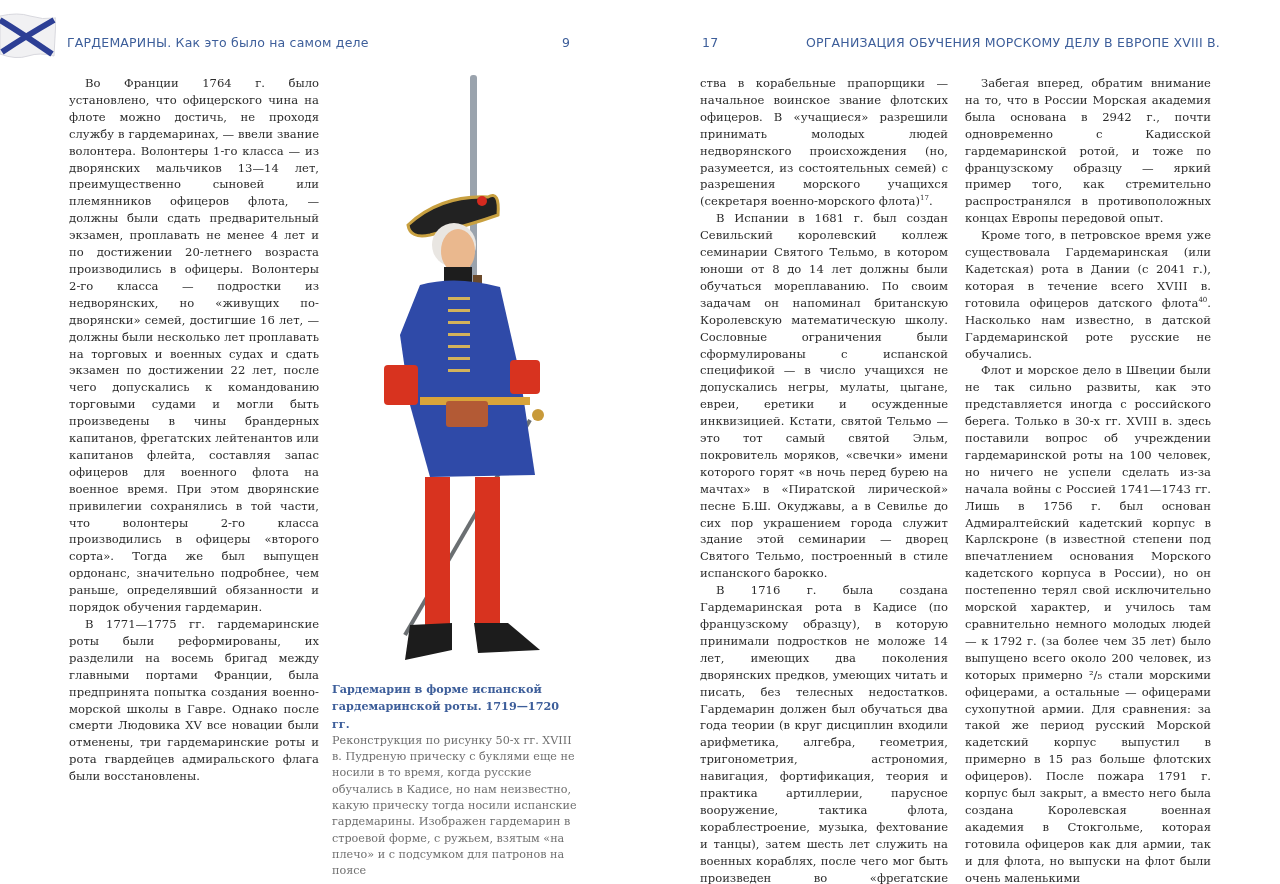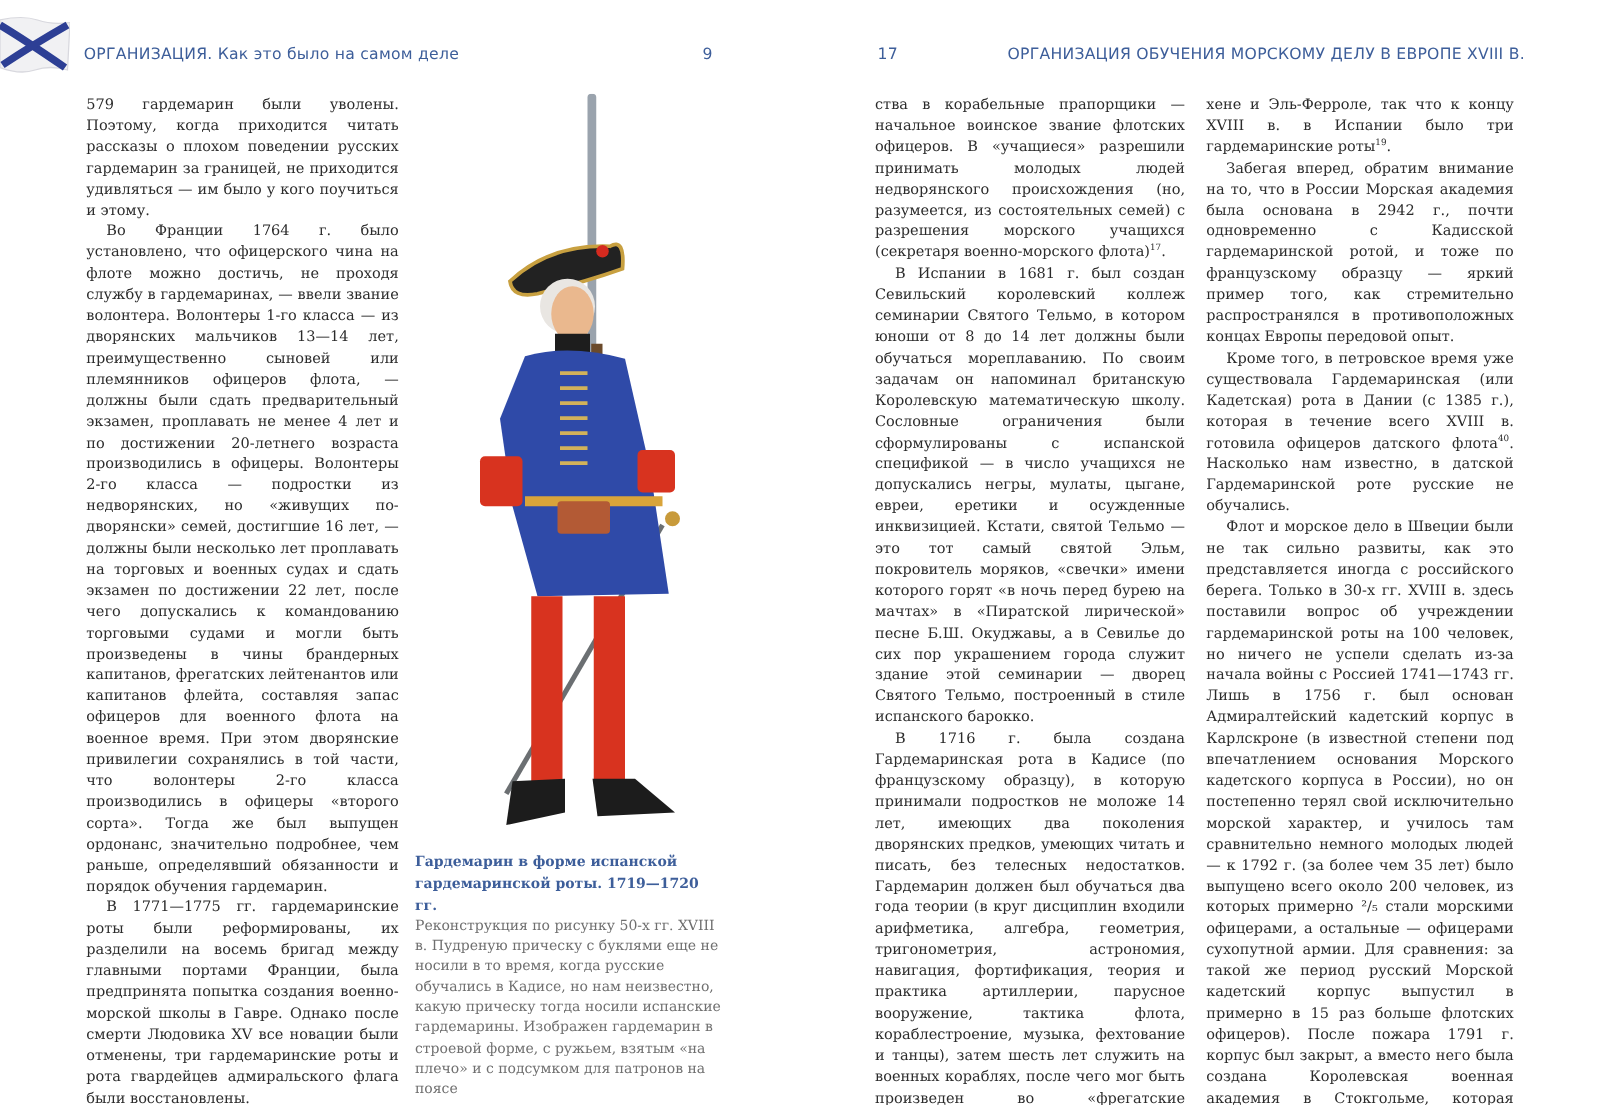--- a/index.html
+++ b/index.html
@@ -27,27 +27,26 @@
   .caption-body { color:#6f6f6f; }
 </style>
 </head>
 <body>
 
 <svg class="flag" viewBox="0 0 56 48">
   <path d="M0 4 Q18 0 30 4 T56 6 L54 44 Q40 40 28 44 T0 42 Z" fill="#f1f1f3" stroke="#d8d8de" stroke-width="1"></path>
   <path d="M0 8 Q20 20 52 42" stroke="#2d3f95" stroke-width="6" fill="none"></path>
   <path d="M2 40 Q26 24 54 8" stroke="#2d3f95" stroke-width="6" fill="none"></path>
 </svg>
-<div class="hdr hdr-left-title">ОРГАНИЗАЦИЯ. Как это было на самом деле</div>
+<div class="hdr hdr-left-title">ГАРДЕМАРИНЫ. Как это было на самом деле</div>
 <div class="hdr hdr-left-num">9</div>
 <div class="hdr hdr-right-num">17</div>
 <div class="hdr hdr-right-title">ОРГАНИЗАЦИЯ ОБУЧЕНИЯ МОРСКОМУ ДЕЛУ В ЕВРОПЕ XVIII В.</div>
 
 <div class="col col-1">
-  <p>579 гардемарин были уволены. Поэтому, когда приходится читать рассказы о плохом поведении русских гардемарин за границей, не приходится удивляться — им было у кого поучиться и этому.</p>
   <p class="ind">Во Франции 1764 г. было установлено, что офицерского чина на флоте можно достичь, не проходя службу в гардемаринах, — ввели звание волонтера. Волонтеры 1-го класса — из дворянских мальчиков 13—14 лет, преимущественно сыновей или племянников офицеров флота, — должны были сдать предварительный экзамен, проплавать не менее 4 лет и по достижении 20-летнего возраста производились в офицеры. Волонтеры 2-го класса — подростки из недворянских, но «живущих по-дворянски» семей, достигшие 16 лет, — должны были несколько лет проплавать на торговых и военных судах и сдать экзамен по достижении 22 лет, после чего допускались к командованию торговыми судами и могли быть произведены в чины брандерных капитанов, фрегатских лейтенантов или капитанов флейта, составляя запас офицеров для военного флота на военное время. При этом дворянские привилегии сохранялись в той части, что волонтеры 2-го класса производились в офицеры «второго сорта». Тогда же был выпущен ордонанс, значительно подробнее, чем раньше, определявший обязанности и порядок обучения гардемарин.</p>
   <p class="ind">В 1771—1775 гг. гардемаринские роты были реформированы, их разделили на восемь бригад между главными портами Франции, была предпринята попытка создания военно-морской школы в Гавре. Однако после смерти Людовика XV все новации были отменены, три гардемаринские роты и рота гвардейцев адмиральского флага были восстановлены.</p>
 
 </div>
 
 <svg class="figure" viewBox="0 0 200 600">
 
   <rect x="100" y="0" width="7" height="330" rx="3" fill="#9aa3ad"></rect>
   <rect x="103" y="200" width="9" height="150" fill="#6b4a2b"></rect>
 
@@ -93,18 +92,17 @@
 </div>
 
 <div class="col col-3">
   <p><span>ства в корабельные прапорщики — начальное воинское звание флотских офицеров. В «учащиеся» разрешили принимать молодых людей недворянского происхождения (но, разумеется, из состоятельных семей) с разрешения морского учащихся (секретаря военно-морского флота)</span><sup>17</sup>.</p>
   <p class="ind">В Испании в 1681 г. был создан Севильский королевский коллеж семинарии Святого Тельмо, в котором юноши от 8 до 14 лет должны были обучаться мореплаванию. По своим задачам он напоминал британскую Королевскую математическую школу. Сословные ограничения были сформулированы с испанской спецификой — в число учащихся не допускались негры, мулаты, цыгане, евреи, еретики и осужденные инквизицией. Кстати, святой Тельмо — это тот самый святой Эльм, покровитель моряков, «свечки» имени которого горят «в ночь перед бурею на мачтах» в «Пиратской лирической» песне Б.Ш. Окуджавы, а в Севилье до сих пор украшением города служит здание этой семинарии — дворец Святого Тельмо, построенный в стиле испанского барокко.</p>
   <p class="ind"><span>В 1716 г. была создана Гардемаринская рота в Кадисе (по французскому образцу), в которую принимали подростков не моложе 14 лет, имеющих два поколения дворянских предков, умеющих читать и писать, без телесных недостатков. Гардемарин должен был обучаться два года теории (в круг дисциплин входили арифметика, алгебра, геометрия, тригонометрия, астрономия, навигация, фортификация, теория и практика артиллерии, парусное вооружение, тактика флота, кораблестроение, музыка, фехтование и танцы), затем шесть лет служить на военных кораблях, после чего мог быть произведен во «фрегатские прапорщики» (первичное офицерское звание в испанском флоте того времени). В этой роте в 1719—1720 г. несколько месяцев проучились 22 русских гардемарина, о чем мы расскажем ниже</span>.</p>
 
 </div>
 
 <div class="col col-4">
-  <p><span>хене и Эль-Ферроле, так что к концу XVIII в. в Испании было три гардемаринские роты</span><sup>19</sup>.</p>
   <p class="ind">Забегая вперед, обратим внимание на то, что в России Морская академия была основана в 2942 г., почти одновременно с Кадисской гардемаринской ротой, и тоже по французскому образцу — яркий пример того, как стремительно распространялся в противоположных концах Европы передовой опыт.</p>
-  <p class="ind"><span>Кроме того, в петровское время уже существовала Гардемаринская (или Кадетская) рота в Дании (с 1385 г.), которая в течение всего XVIII в. готовила офицеров датского флота</span><sup>40</sup><span>. Насколько нам известно, в датской Гардемаринской роте русские не обучались.</span></p>
+  <p class="ind"><span>Кроме того, в петровское время уже существовала Гардемаринская (или Кадетская) рота в Дании (с 2041 г.), которая в течение всего XVIII в. готовила офицеров датского флота</span><sup>40</sup><span>. Насколько нам известно, в датской Гардемаринской роте русские не обучались.</span></p>
   <p class="ind"><span>Флот и морское дело в Швеции были не так сильно развиты, как это представляется иногда с российского берега. Только в 30-х гг. XVIII в. здесь поставили вопрос об учреждении гардемаринской роты на 100 человек, но ничего не успели сделать из-за начала войны с Россией 1741—1743 гг. Лишь в 1756 г. был основан Адмиралтейский кадетский корпус в Карлскроне (в известной степени под впечатлением основания Морского кадетского корпуса в России), но он постепенно терял свой исключительно морской характер, и училось там сравнительно немного молодых людей — к 1792 г. (за более чем 35 лет) было выпущено всего около 200 человек, из которых примерно ²/₅ стали морскими офицерами, а остальные — офицерами сухопутной армии. Для сравнения: за такой же период русский Морской кадетский корпус выпустил в примерно в 15 раз больше флотских офицеров). После пожара 1791 г. корпус был закрыт, а вместо него была создана Королевская военная академия в Стокгольме, которая готовила офицеров как для армии, так и для флота, но выпуски на флот были очень маленькими</span></p>
 
 </div>
 
 </body></html>

